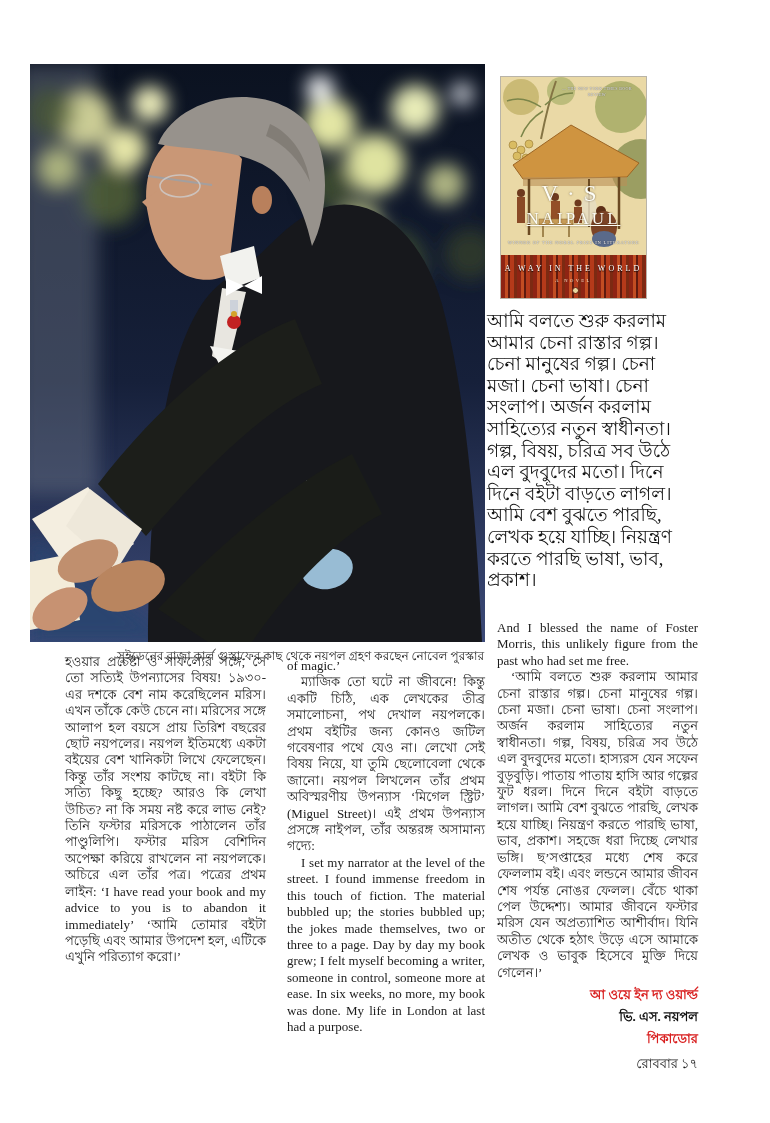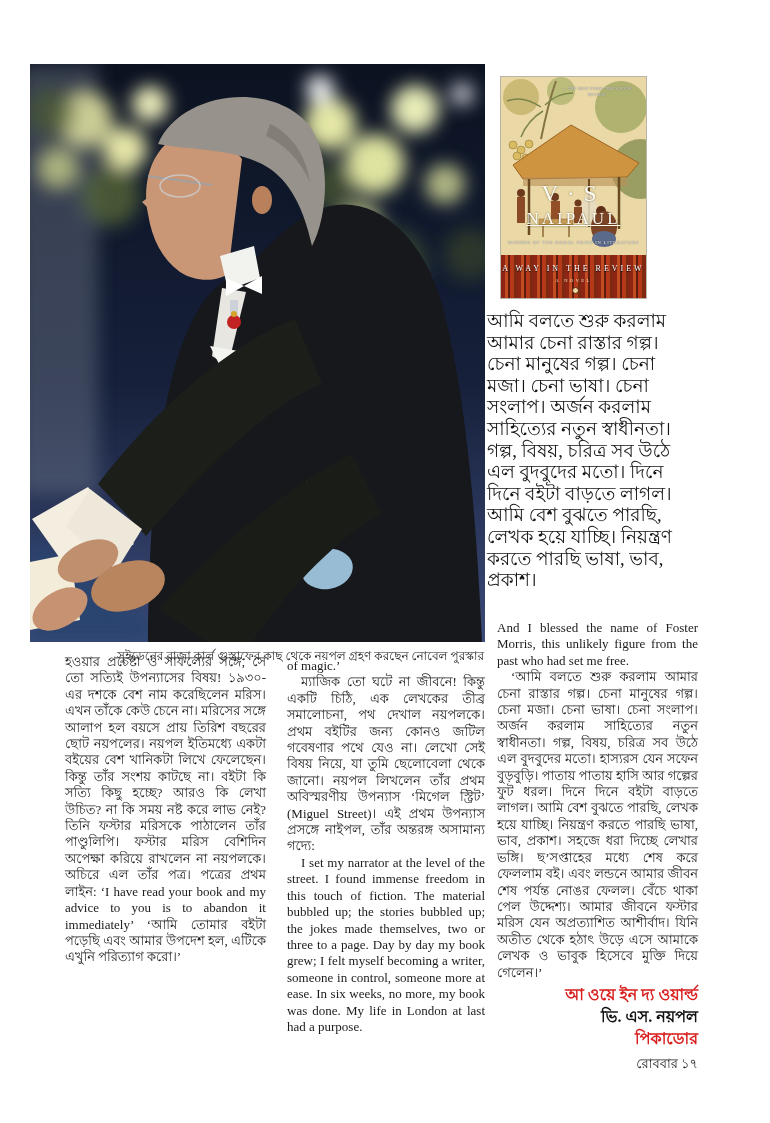--- a/index.html
+++ b/index.html
@@ -42,21 +42,21 @@
   
   .col{position:absolute;font-size:13px;line-height:16.4px;color:#1b1b1b;text-align:justify;}
   .col p{margin:0;}
   .col p.indent{text-indent:14px;}
   .col1{left:65px;top:654px;width:201px;}
   .col2{left:287px;top:658px;width:198px;}
   .col3{left:497px;top:620px;width:201px;}
 
   
   .credits{position:absolute;left:497px;top:984px;width:201px;text-align:right;
-           font-weight:bold;font-size:16px;line-height:22px;}
+           font-weight:bold;font-size:13px;line-height:22px;}
   .credits .red{color:#d92121;}
   .credits .black{color:#111;}
 
   
   .footer{position:absolute;left:497px;top:1054px;width:201px;text-align:right;
           font-size:13px;color:#1b1b1b;}
 </style>
 </head>
 <body>
 
@@ -174,21 +174,21 @@
       <line x1="68" y1="148" x2="68" y2="160" stroke="#8a6a30" stroke-width="1.5"></line>
       <circle cx="100" cy="134" r="5" fill="#5e2f16"></circle>
       <ellipse cx="103" cy="150" rx="13" ry="16" fill="#7c4426"></ellipse>
       <ellipse cx="103" cy="162" rx="12" ry="8" fill="#5a6a8a"></ellipse>
     </svg>
     <div class="bc-quote">— THE NEW YORK TIMES BOOK REVIEW</div>
     <div class="bc-vs">V·S</div>
     <div class="bc-name">NAIPAUL</div>
     <div class="bc-award">WINNER OF THE NOBEL PRIZE IN LITERATURE</div>
     <div class="bc-stripes"></div>
-    <div class="bc-title">A WAY IN THE REVIEW</div>
+    <div class="bc-title">A WAY IN THE WORLD</div>
     <div class="bc-novel">A NOVEL</div>
     <div class="bc-dot"></div>
   </div>
 
   <div class="pullquote">আমি বলতে শুরু করলাম আমার চেনা রাস্তার গল্প। চেনা মানুষের গল্প। চেনা মজা। চেনা ভাষা। চেনা সংলাপ। অর্জন করলাম সাহিত্যের নতুন স্বাধীনতা। গল্প, বিষয়, চরিত্র সব উঠে এল বুদবুদের মতো। দিনে দিনে বইটা বাড়তে লাগল। আমি বেশ বুঝতে পারছি, লেখক হয়ে যাচ্ছি। নিয়ন্ত্রণ করতে পারছি ভাষা, ভাব, প্রকাশ।</div>
 
   <div class="col col1">
     <p>হওয়ার প্রচেষ্টা ও সাফল্যের সঙ্গে, সে তো সত্যিই উপন্যাসের বিষয়! ১৯৩০-এর দশকে বেশ নাম করেছিলেন মরিস। এখন তাঁকে কেউ চেনে না। মরিসের সঙ্গে আলাপ হল বয়সে প্রায় তিরিশ বছরের ছোট নয়পলের। নয়পল ইতিমধ্যে একটা বইয়ের বেশ খানিকটা লিখে ফেলেছেন। কিন্তু তাঁর সংশয় কাটছে না। বইটা কি সত্যি কিছু হচ্ছে? আরও কি লেখা উচিত? না কি সময় নষ্ট করে লাভ নেই? তিনি ফস্টার মরিসকে পাঠালেন তাঁর পাণ্ডুলিপি। ফস্টার মরিস বেশিদিন অপেক্ষা করিয়ে রাখলেন না নয়পলকে। অচিরে এল তাঁর পত্র। পত্রের প্রথম লাইন: ‘I have read your book and my advice to you is to abandon it immediately’ ‘আমি তোমার বইটা পড়েছি এবং আমার উপদেশ হল, এটিকে এখুনি পরিত্যাগ করো।’</p>
   </div>
 

